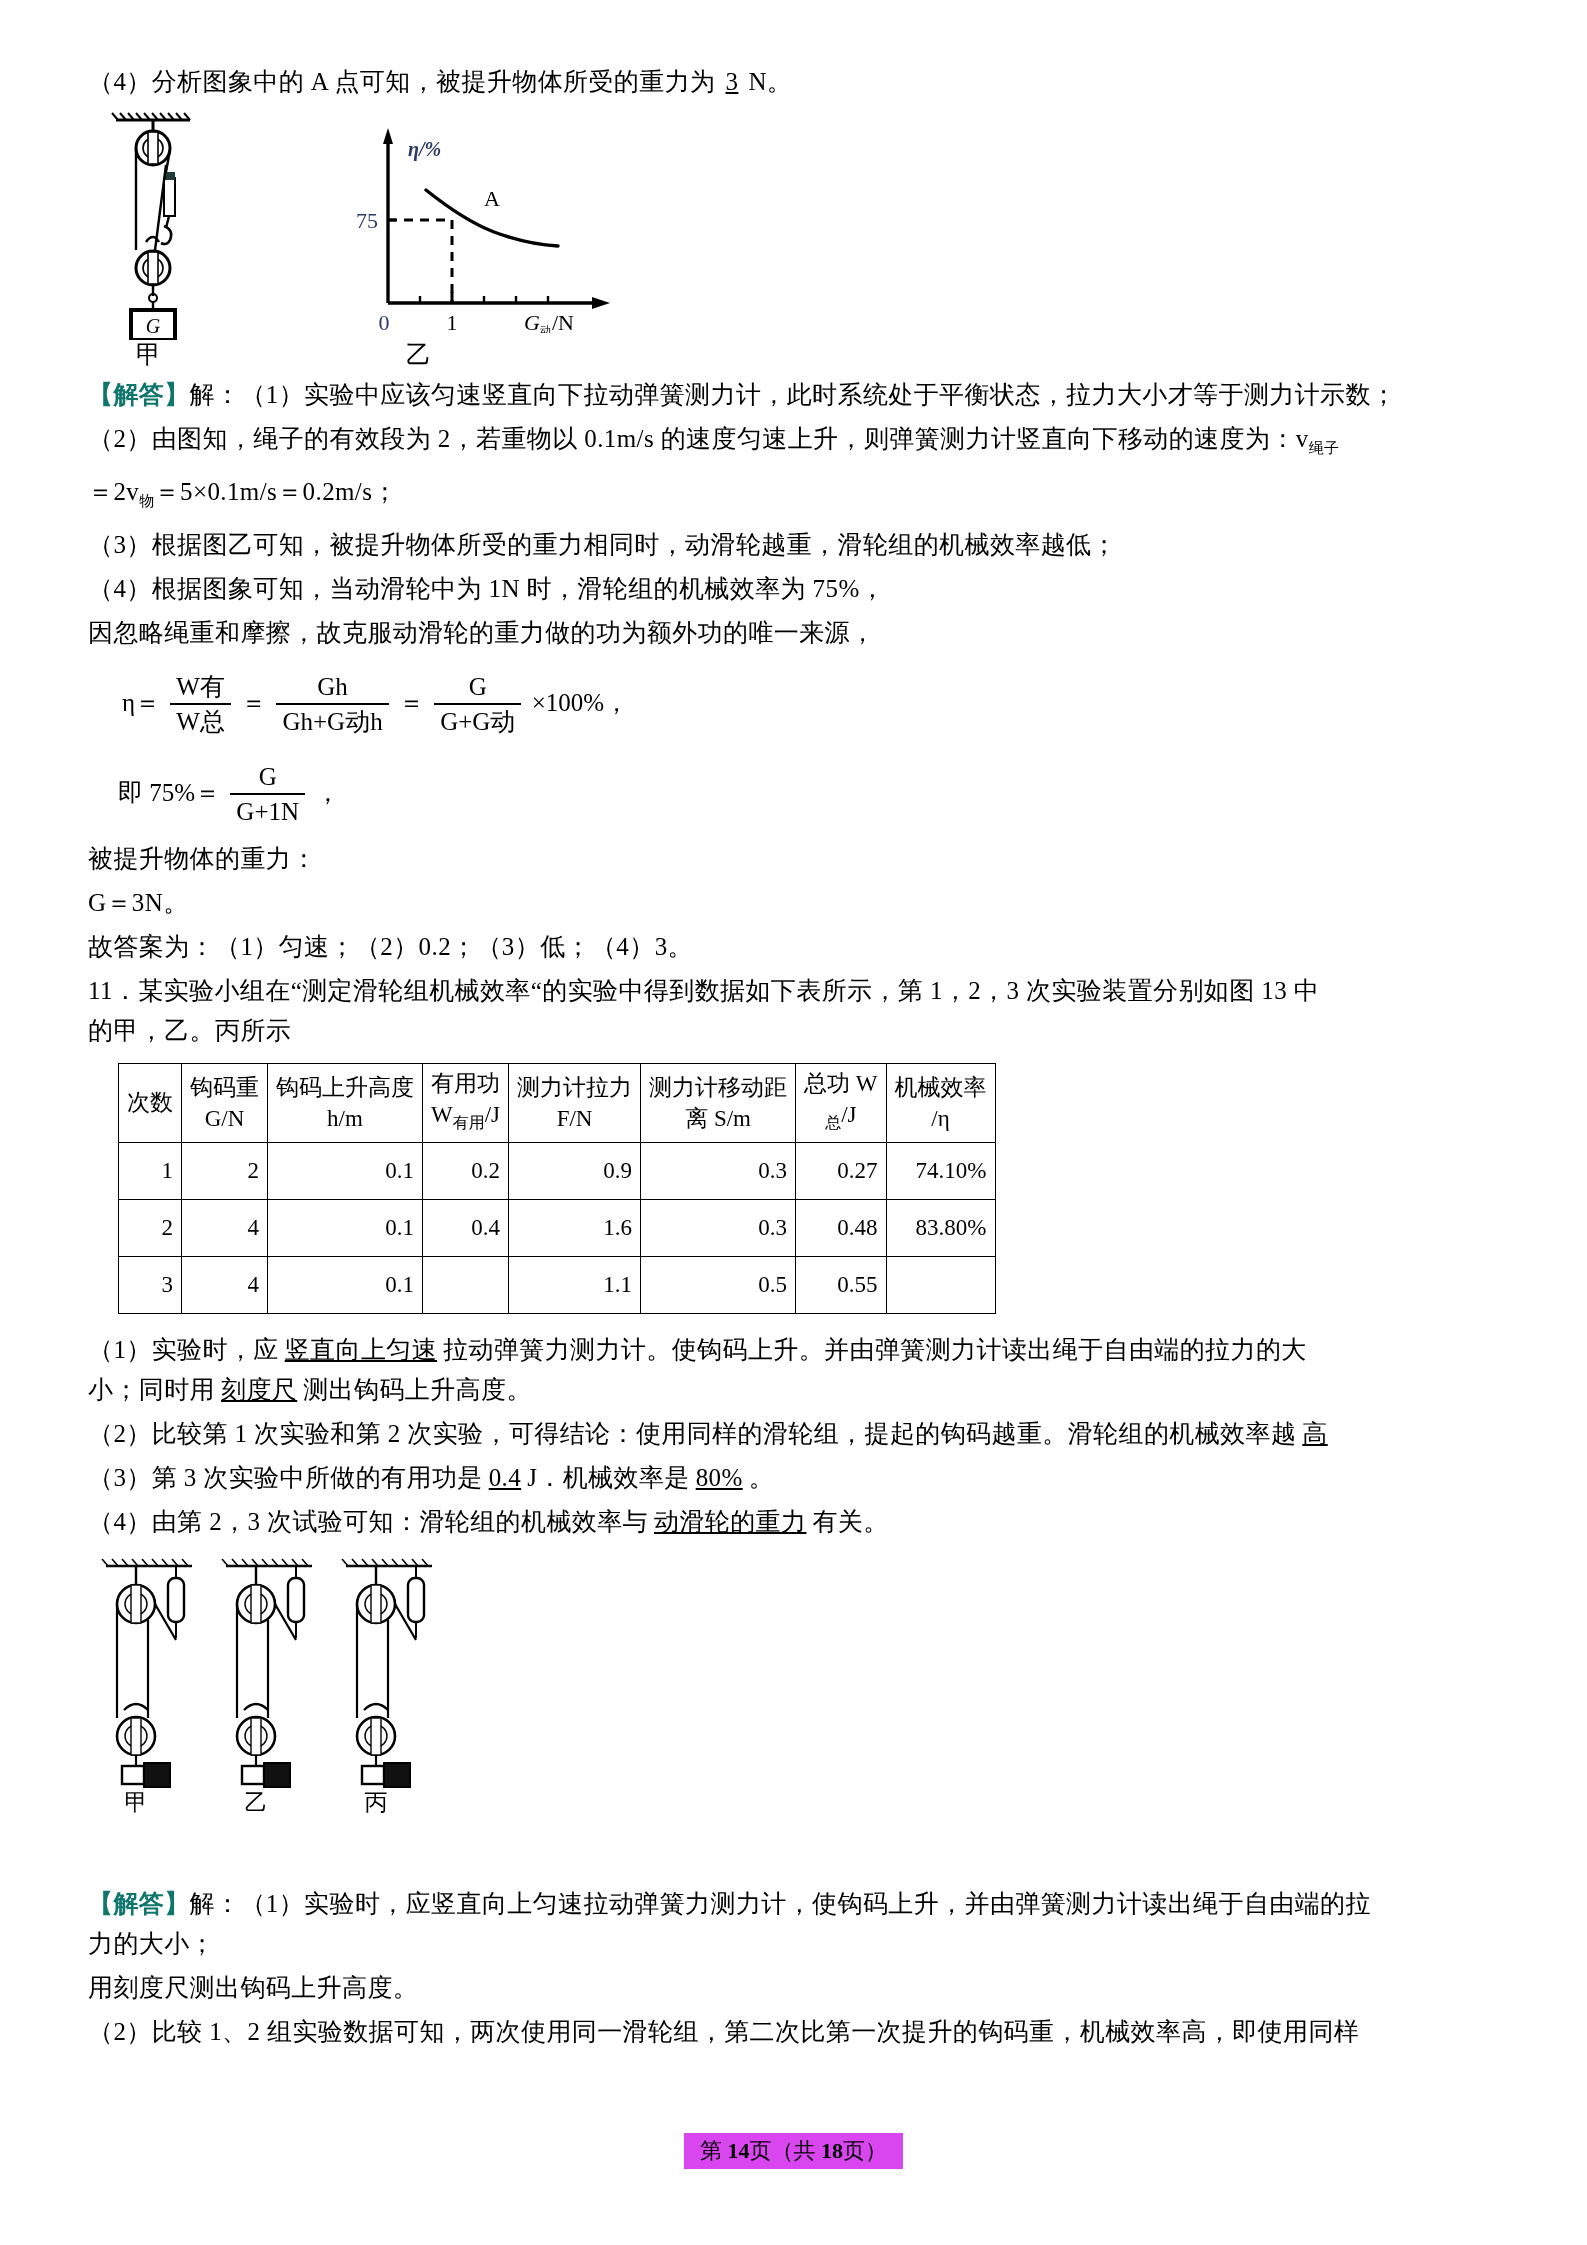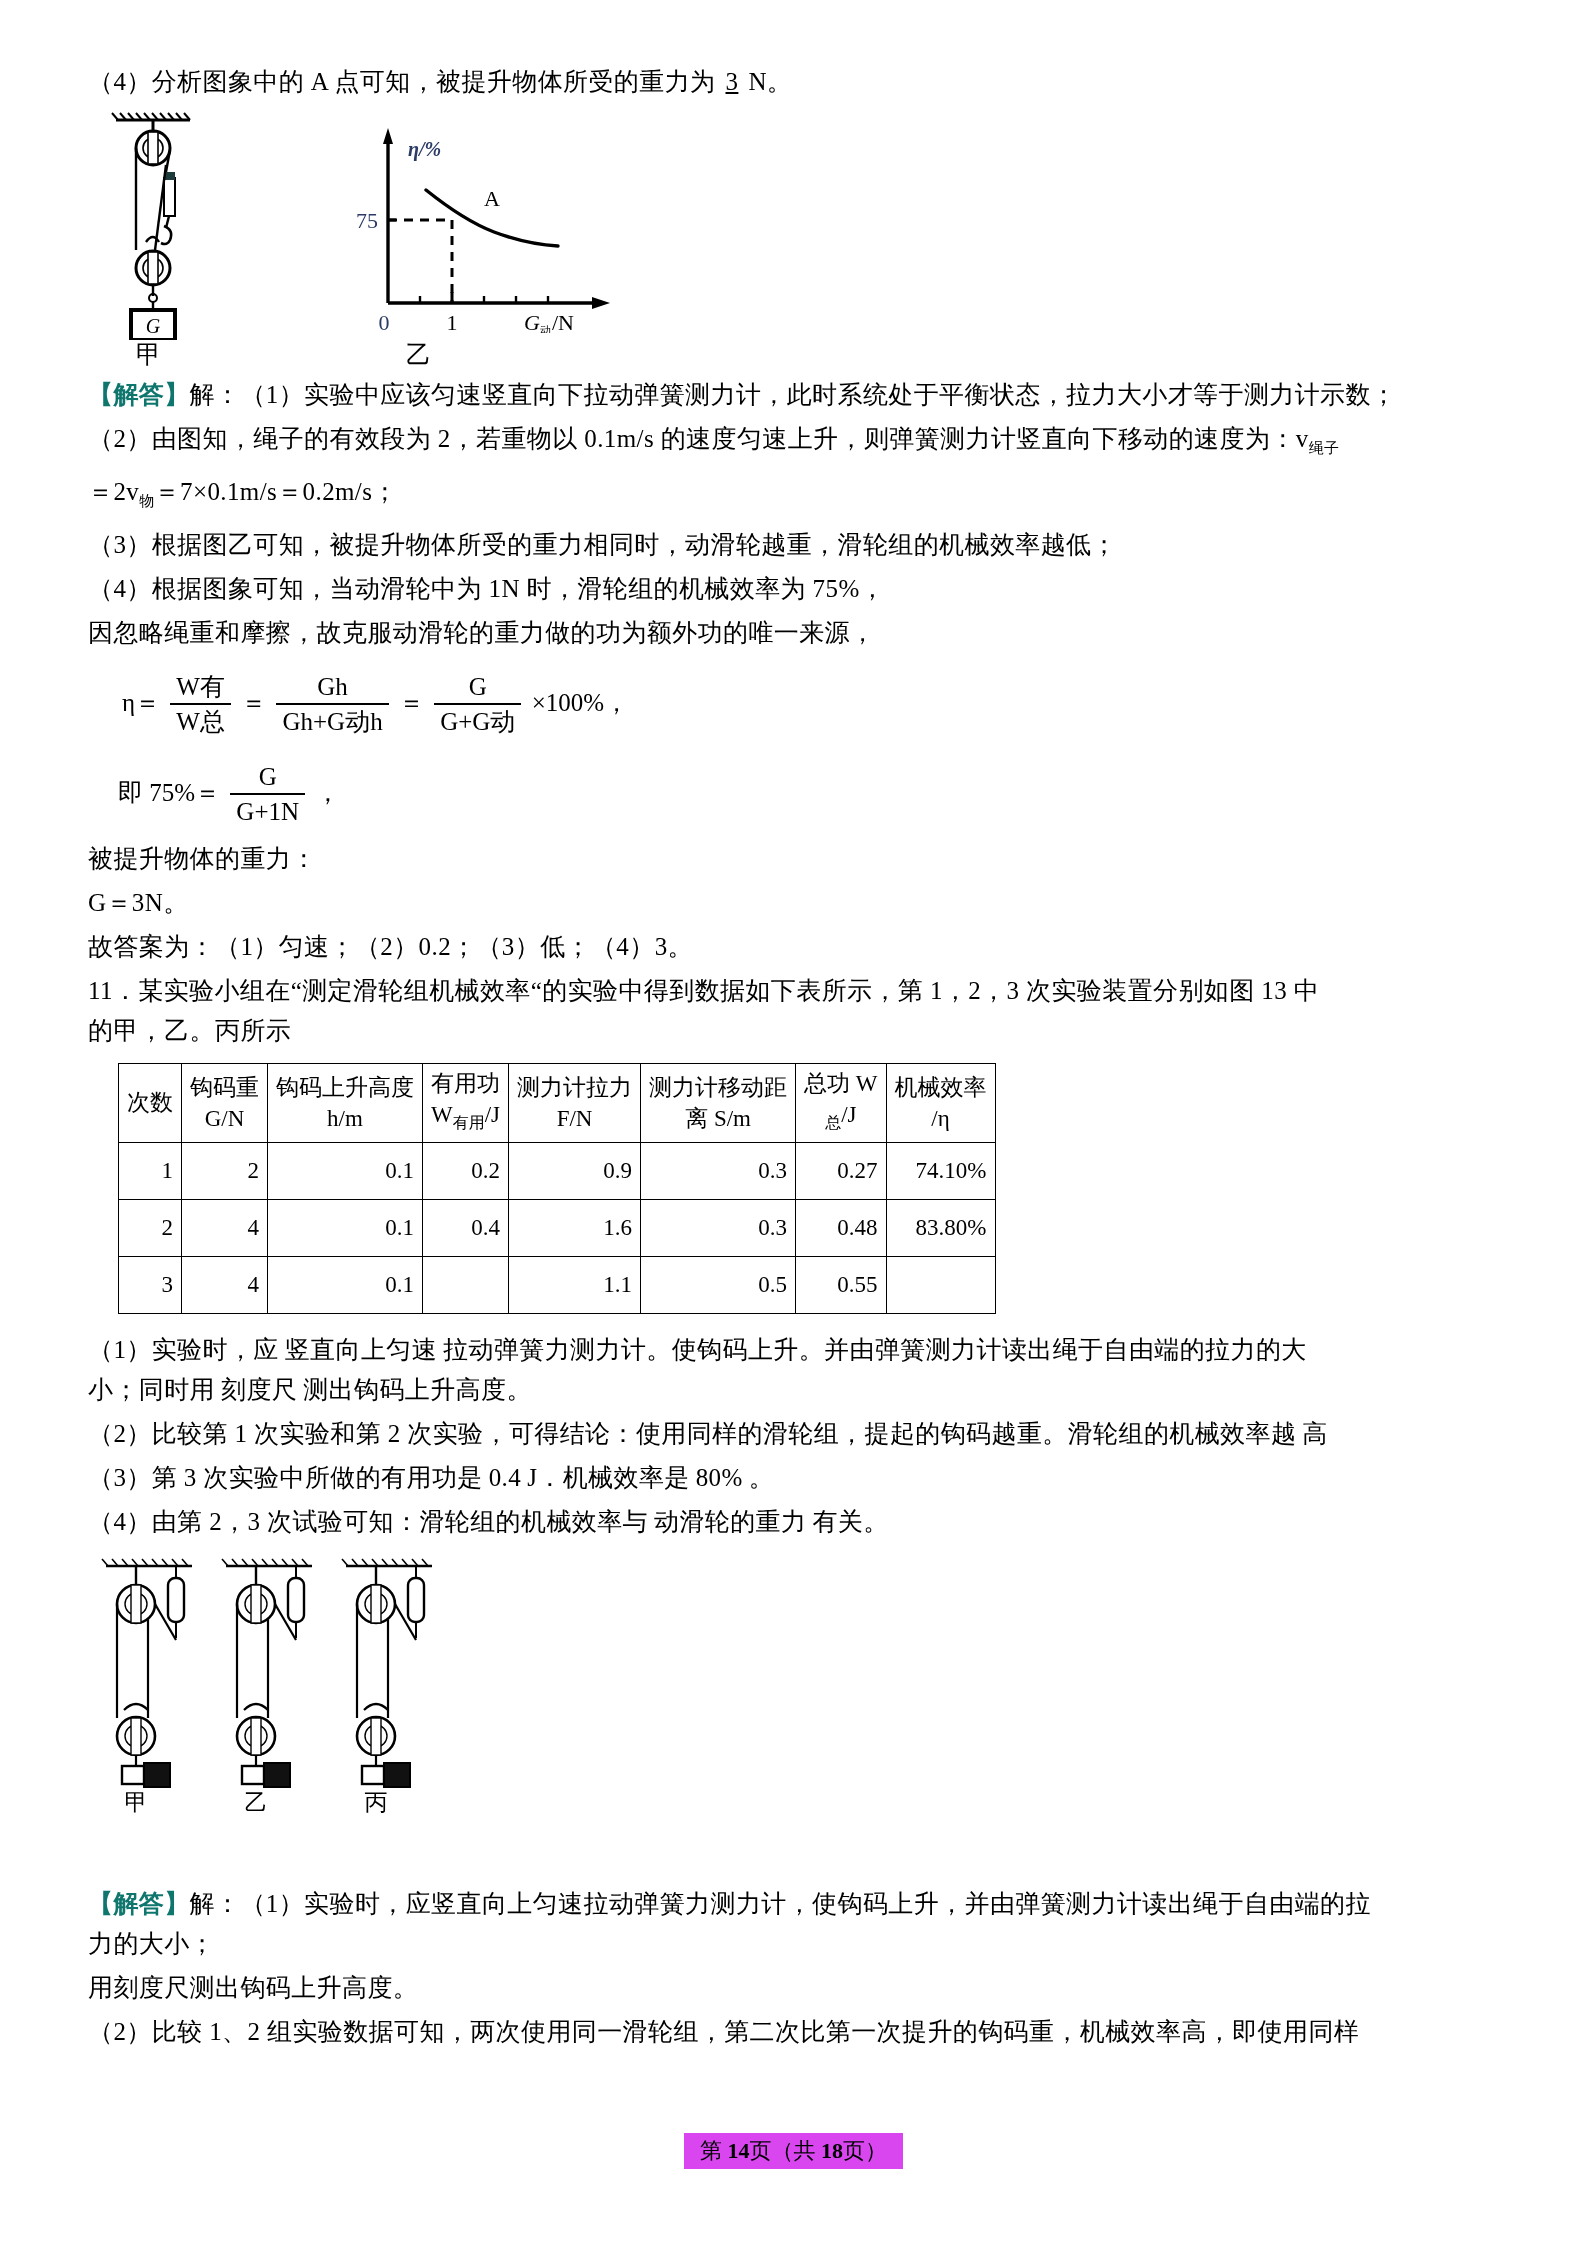--- a/index.html
+++ b/index.html
@@ -6,21 +6,21 @@
   body {
     width:1587px; height:2245px;
     font-family:"Liberation Serif","DejaVu Serif",serif;
     color:#000; position:relative; overflow:hidden;
   }
   .page { position:relative; width:1587px; height:2245px; padding:0; box-sizing:border-box; }
   .content { position:absolute; left:88px; top:62px; width:1420px; }
 
   .line { font-size:25px; line-height:40px; letter-spacing:0.4px; margin:0 0 4px 0; }
   .line.tight { margin:0; }
-  .u { padding:0 6px; }
+  .u { text-decoration:underline; padding:0 6px; }
   .nu { text-decoration:underline; padding:0 10px; }
   .blue { color:#0f766e; font-weight:bold;margin-top:24px; }
 
   
   .fig1 { position:relative; height:265px; margin-top:8px; }
   .pulley1 { position:absolute; left:10px; top:0; width:150px; height:230px; }
   .chart1 { position:absolute; left:240px; top:8px; width:300px; height:215px; }
   .lab-jia { position:absolute; left:48px; top:228px; font-size:25px; }
   .lab-yi  { position:absolute; left:318px; top:228px; font-size:25px; }
 
@@ -140,21 +140,21 @@
   </div>
 
   <div class="line">
     <span class="blue">【解答】</span><span>解：（1）实验中应该匀速竖直向下拉动弹簧测力计，此时系统处于平衡状态，拉力大小才等于测力计示数；</span>
   </div>
 
   <div class="line">
     <span>（2）由图知，绳子的有效段为 2，若重物以 0.1m/s 的速度匀速上升，则弹簧测力计竖直向下移动的速度为：v</span><sub class="cn">绳子</sub>
   </div>
   <div class="line">
-    <span>＝2v</span><sub class="cn">物</sub><span>＝7×0.1m/s＝0.2m/s；</span>
+    <span>＝2v</span><sub class="cn">物</sub><span>＝5×0.1m/s＝0.2m/s；</span>
   </div>
 
   <div class="line">（3）根据图乙可知，被提升物体所受的重力相同时，动滑轮越重，滑轮组的机械效率越低；</div>
   <div class="line">（4）根据图象可知，当动滑轮中为 1N 时，滑轮组的机械效率为 75%，</div>
   <div class="line">因忽略绳重和摩擦，故克服动滑轮的重力做的功为额外功的唯一来源，</div>
 
   <div class="eqline">
     <span>η＝</span>
     <span class="frac">
       <span class="num">W有</span>

